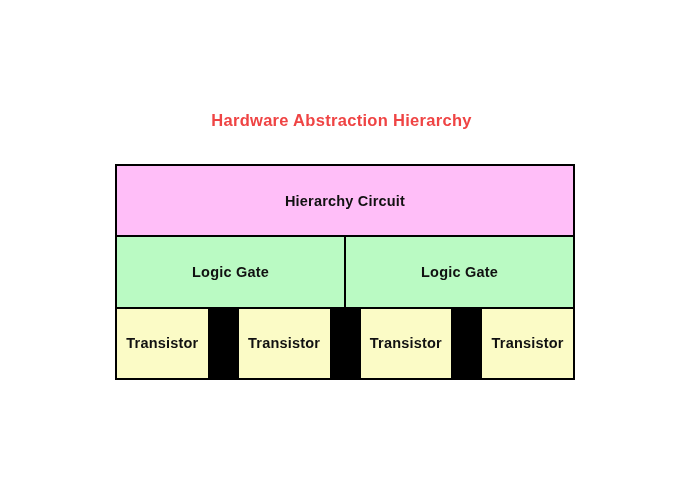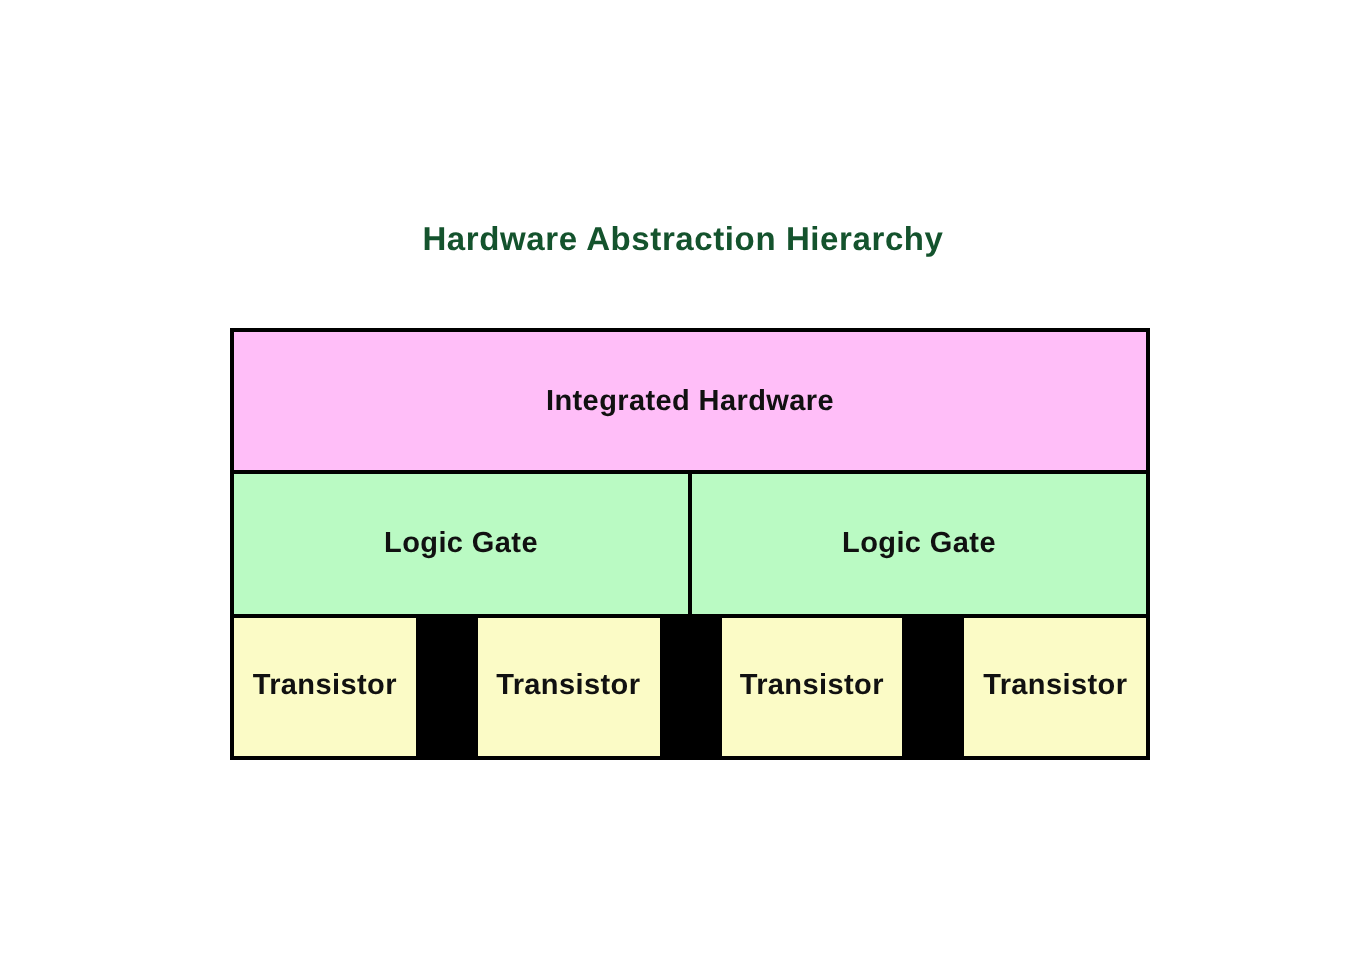--- a/index.html
+++ b/index.html
@@ -17,21 +17,21 @@
   }
   .page-title {
     position: absolute;
     left: 0;
     right: 0;
     top: 111px;
     text-align: center;
     font-size: 16.5px;
     font-weight: 600;
     letter-spacing: 0.3px;
-    color: #14532d;
+    color: #ef4444;
   }
   .diagram {
     position: absolute;
     left: 115px;
     top: 164px;
     width: 460px;
     height: 216px;
     box-sizing: border-box;
     border: 2px solid #000000;
     background: #000000; 
@@ -58,21 +58,21 @@
   }
 </style>
 </head>
 <body>
 
 <div class="page-title">Hardware Abstraction Hierarchy</div>
 
 <div class="diagram">
 
   <div class="level-row cols-1">
-    <div class="cell" style="background-color: rgb(255, 190, 248);">Integrated Hardware</div>
+    <div class="cell" style="background-color: rgb(255, 190, 248);">Hierarchy Circuit</div>
   </div>
 
   <div class="level-row cols-2">
     <div class="cell" style="background-color: rgb(186, 250, 195);">Logic Gate</div>
     <div class="cell" style="background-color: rgb(186, 250, 195);">Logic Gate</div>
   </div>
 
   <div class="level-row cols-4">
     <div class="cell" style="background-color: rgb(251, 251, 198);">Transistor</div>
     <div class="cell" style="background-color: rgb(251, 251, 198);">Transistor</div>

